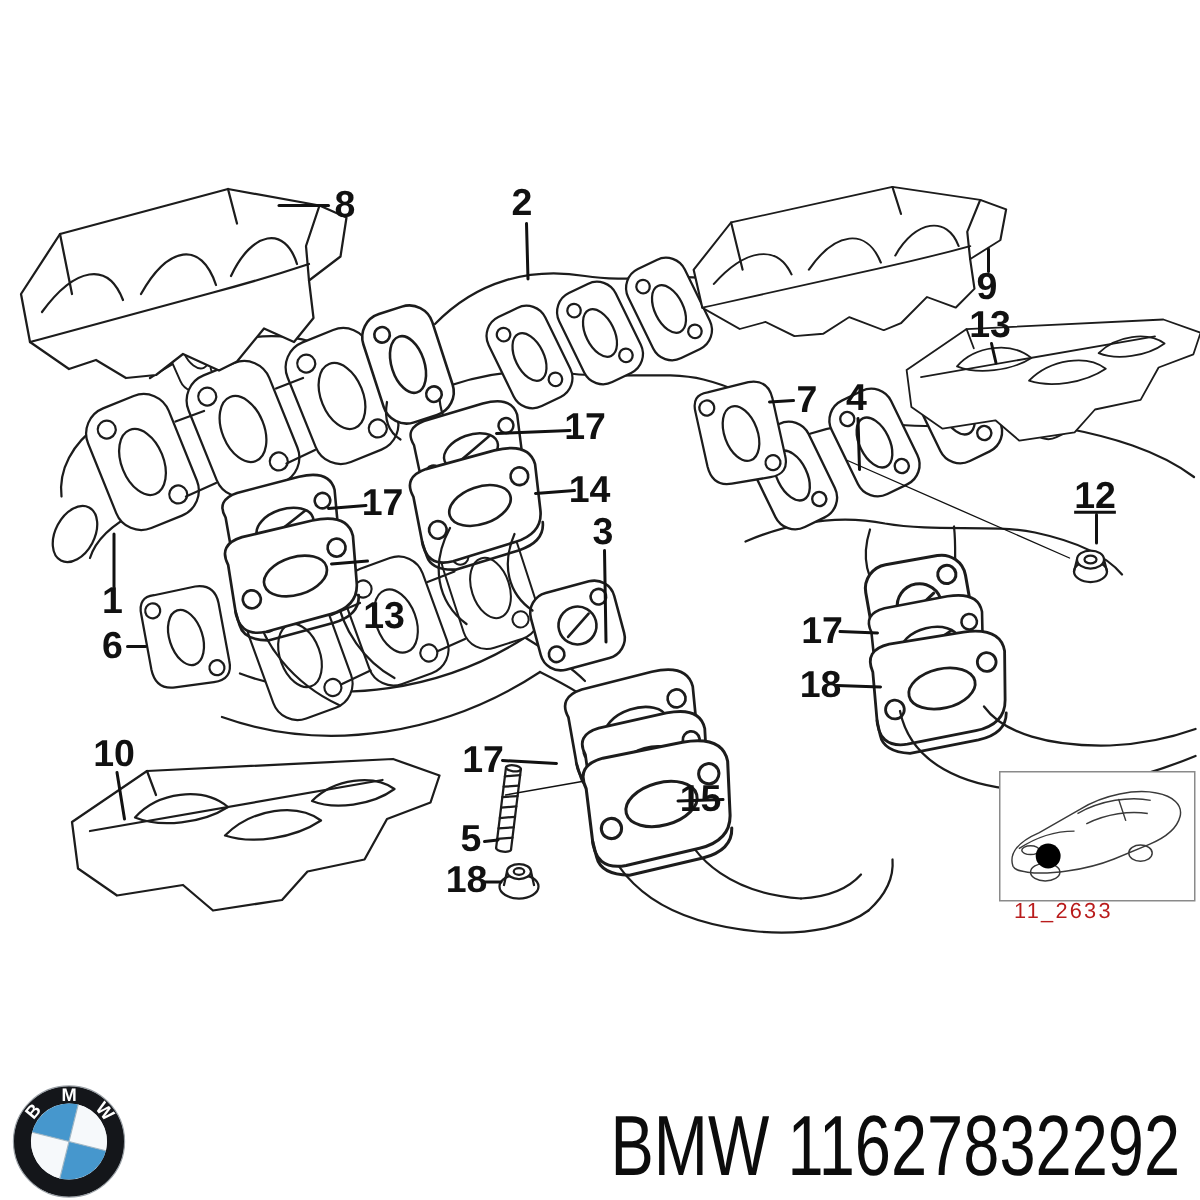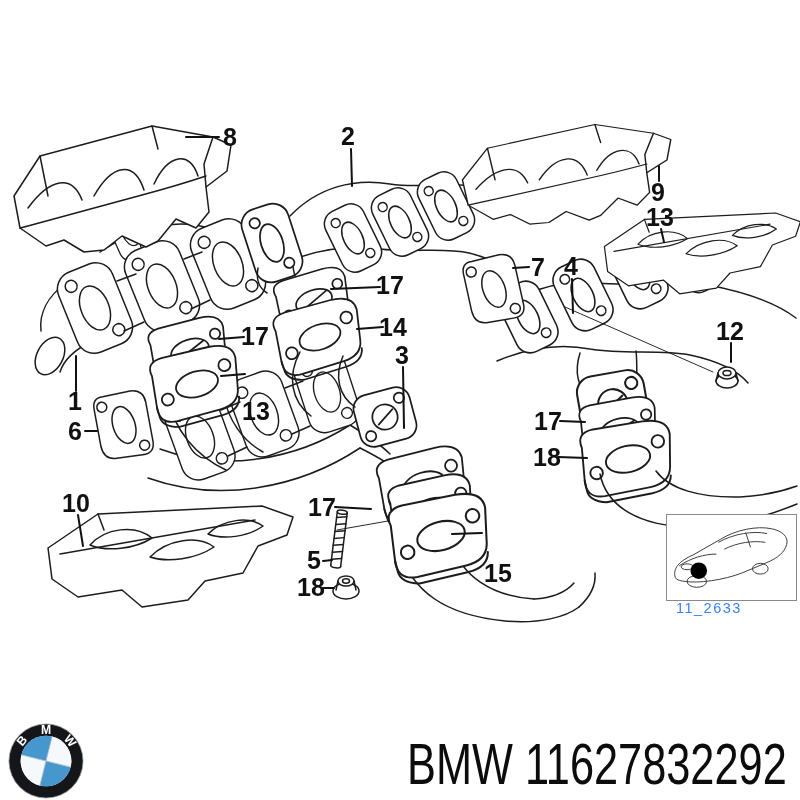--- a/index.html
+++ b/index.html
@@ -3,21 +3,21 @@
 <meta charset="utf-8">
 <style>
   html,body{margin:0;padding:0;background:#fff;}
   .stage{position:relative;width:800px;height:800px;background:#fff;overflow:hidden;
          font-family:"Liberation Sans",sans-serif;}
   .art{position:absolute;left:0;top:0;}
   .callout{position:absolute;transform:translate(-50%,-50%);font-weight:bold;
            font-size:25px;color:#111;line-height:1;white-space:nowrap;}
   .inset{position:absolute;left:666px;top:514px;width:131px;height:87px;
          border:1px solid #8a8a8a;background:#fff;box-sizing:border-box;}
-  .inset-code{position:absolute;left:676px;top:600px;font-size:14.5px;color:#3b82f6;
+  .inset-code{position:absolute;left:676px;top:600px;font-size:14.5px;color:#b91c1c;
               letter-spacing:1.5px;}
   .logo{position:absolute;left:7px;top:722px;width:78px;height:78px;}
   .pn{position:absolute;left:407px;top:731px;font-size:57px;color:#0c0c0c;
       transform:scaleX(0.76);transform-origin:0 0;white-space:nowrap;}
 </style>
 </head>
 <body>
 
 <div class="stage">
 
@@ -211,31 +211,31 @@
 
   <div id="callouts">
       <div class="callout" style="left: 230px; top: 137px;">8</div>
       <div class="callout" style="left: 348px; top: 136px;">2</div>
       <div class="callout" style="left: 658px; top: 192px;">9</div>
       <div class="callout" style="left: 660px; top: 217px;">13</div>
       <div class="callout" style="left: 538px; top: 267px;">7</div>
       <div class="callout" style="left: 571px; top: 266px;">4</div>
       <div class="callout" style="left: 390px; top: 285px;">17</div>
       <div class="callout" style="left: 393px; top: 327px;">14</div>
-      <div class="callout" style="left: 730px; top: 331px;">12</div>
+      <div class="callout" style="left: 730px; top: 331px; text-decoration: underline;">12</div>
       <div class="callout" style="left: 255px; top: 336px;">17</div>
       <div class="callout" style="left: 256px; top: 373px; margin-top: 38px;">13</div>
       <div class="callout" style="left: 402px; top: 355px;">3</div>
       <div class="callout" style="left: 75px; top: 401px;">1</div>
       <div class="callout" style="left: 75px; top: 431px;">6</div>
       <div class="callout" style="left: 548px; top: 421px;">17</div>
       <div class="callout" style="left: 547px; top: 457px;">18</div>
       <div class="callout" style="left: 76px; top: 503px;">10</div>
       <div class="callout" style="left: 322px; top: 507px;">17</div>
-      <div class="callout" style="left: 498px; top: 533px; margin-top: 40px;">15</div>
+      <div class="callout" style="left: 467px; top: 533px;">15</div>
       <div class="callout" style="left: 314px; top: 560px;">5</div>
       <div class="callout" style="left: 311px; top: 587px;">18</div>
     </div>
 
   <div class="inset">
     <svg width="129" height="85" viewBox="0 0 131 87">
       <g stroke="#3a3a3a" stroke-width="1" fill="none">
         <path d="M 8,64 C 5,55 12,47 26,41 L 54,25 C 70,15 92,11 106,14 C 117,16 124,22 122,30 C 120,38 113,44 101,49 L 77,59 C 57,67 31,70 18,68 C 11,67 9,66 8,64 Z"></path>
         <path d="M 52,28 C 68,19 88,16 102,19"></path>
         <path d="M 58,35 C 72,28 88,26 100,28"></path>

